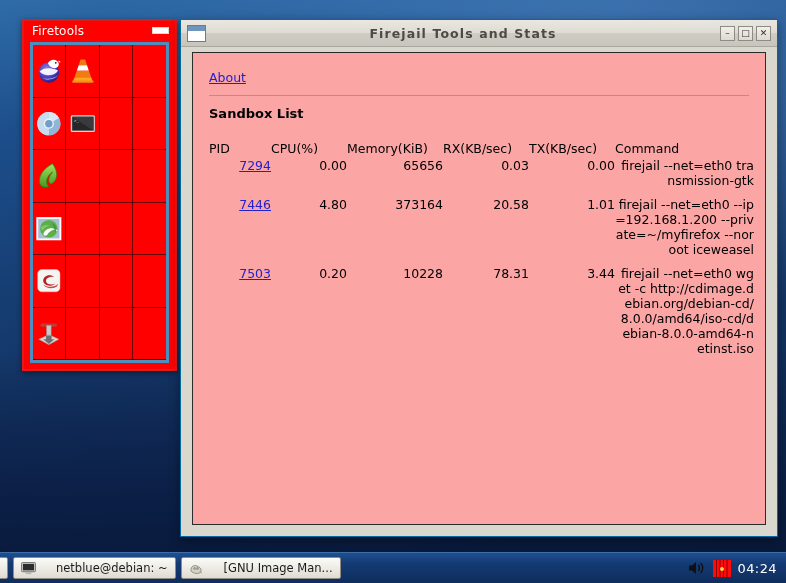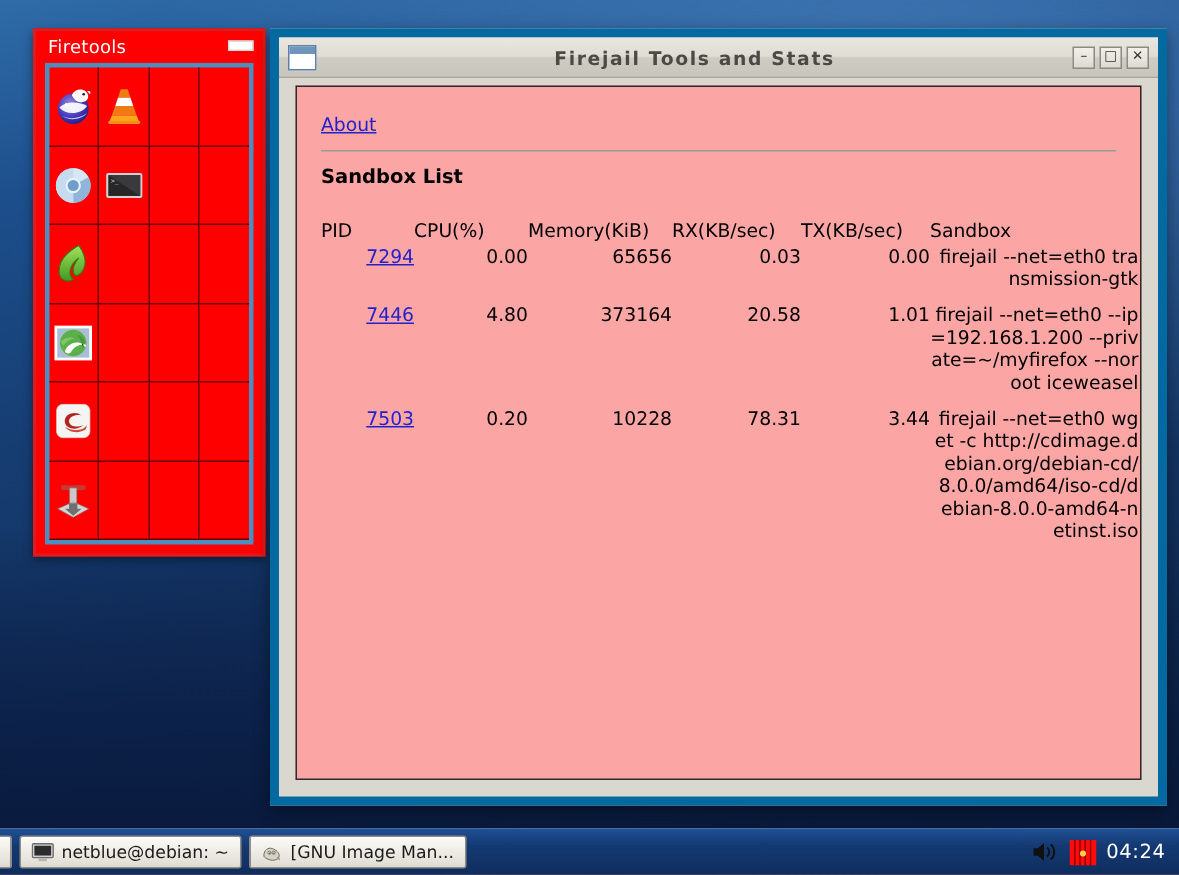--- a/index.html
+++ b/index.html
@@ -56,21 +56,21 @@
     position:relative;border-right:1px solid #6b0000;border-bottom:1px solid #6b0000;
     display:flex;align-items:center;justify-content:center;
   }
   .ft-cell:nth-child(4n){border-right:none;}
   .ft-icon{width:92%;height:92%;display:block;}
 
   
   #firejail{
     left:180px;top:19px;width:598px;height:518px;
     background:#d9d7ce;
-    border:6px solid #0369a1;
+    border:1px solid #0369a1;
     box-shadow:0 3px 10px rgba(0,0,0,.4);
   }
   #fj-titlebar{
     height:26px;position:relative;
     background:linear-gradient(180deg,#e9e7df 0%,#dedcd3 48%,#cfcdc3 52%,#c8c6bc 100%);
     border-bottom:1px solid #a9a79e;
     display:flex;align-items:center;
   }
   #fj-winicon{
     width:17px;height:15px;margin-left:6px;border:1px solid #5c7fa6;background:#ffffff;
@@ -133,21 +133,21 @@
   #taskbar{
     position:absolute;left:0;right:0;bottom:0;height:30px;
     background:linear-gradient(180deg,#1f4f92 0%,#143a73 35%,#0f2d5d 100%);
     border-top:1px solid #3d6ea8;
     display:flex;align-items:center;
   }
   .task-btn{
     height:22px;box-sizing:border-box;
     background:linear-gradient(180deg,#fbfbf8 0%,#eceae2 55%,#dedcd2 100%);
     border:1px solid #8e8c84;border-radius:2px;
-    display:flex;align-items:center;gap:5px;padding:0 7px;
+    display:flex;align-items:center;gap:20px;padding:0 7px;
     font-size:11.5px;color:#1b1b1b;margin-left:5px;
     white-space:nowrap;overflow:hidden;
   }
   #task-partial{width:14px;margin-left:-6px;padding:0;}
   .task-ico{width:15px;height:13px;flex:none;display:block;}
   #tray{margin-left:auto;display:flex;align-items:center;gap:7px;padding-right:9px;}
   #clock{color:#ffffff;font-size:13px;letter-spacing:.4px;}
 </style>
 </head>
 <body>
@@ -297,21 +297,21 @@
             <col class="col-tx">
             <col class="col-cmd">
         </colgroup>
         <thead>
           <tr>
             <th>PID</th>
             <th>CPU(%)</th>
             <th>Memory(KiB)</th>
             <th>RX(KB/sec)</th>
             <th>TX(KB/sec)</th>
-            <th>Sandbox</th>
+            <th>Command</th>
           </tr>
         </thead>
         <tbody>
           <tr>
             <td><span class="pid-link">7294</span></td>
             <td>0.00</td>
             <td>65656</td>
             <td>0.03</td>
             <td>0.00</td>
             <td class="cmd-cell">firejail --net=eth0 transmission-gtk</td>

